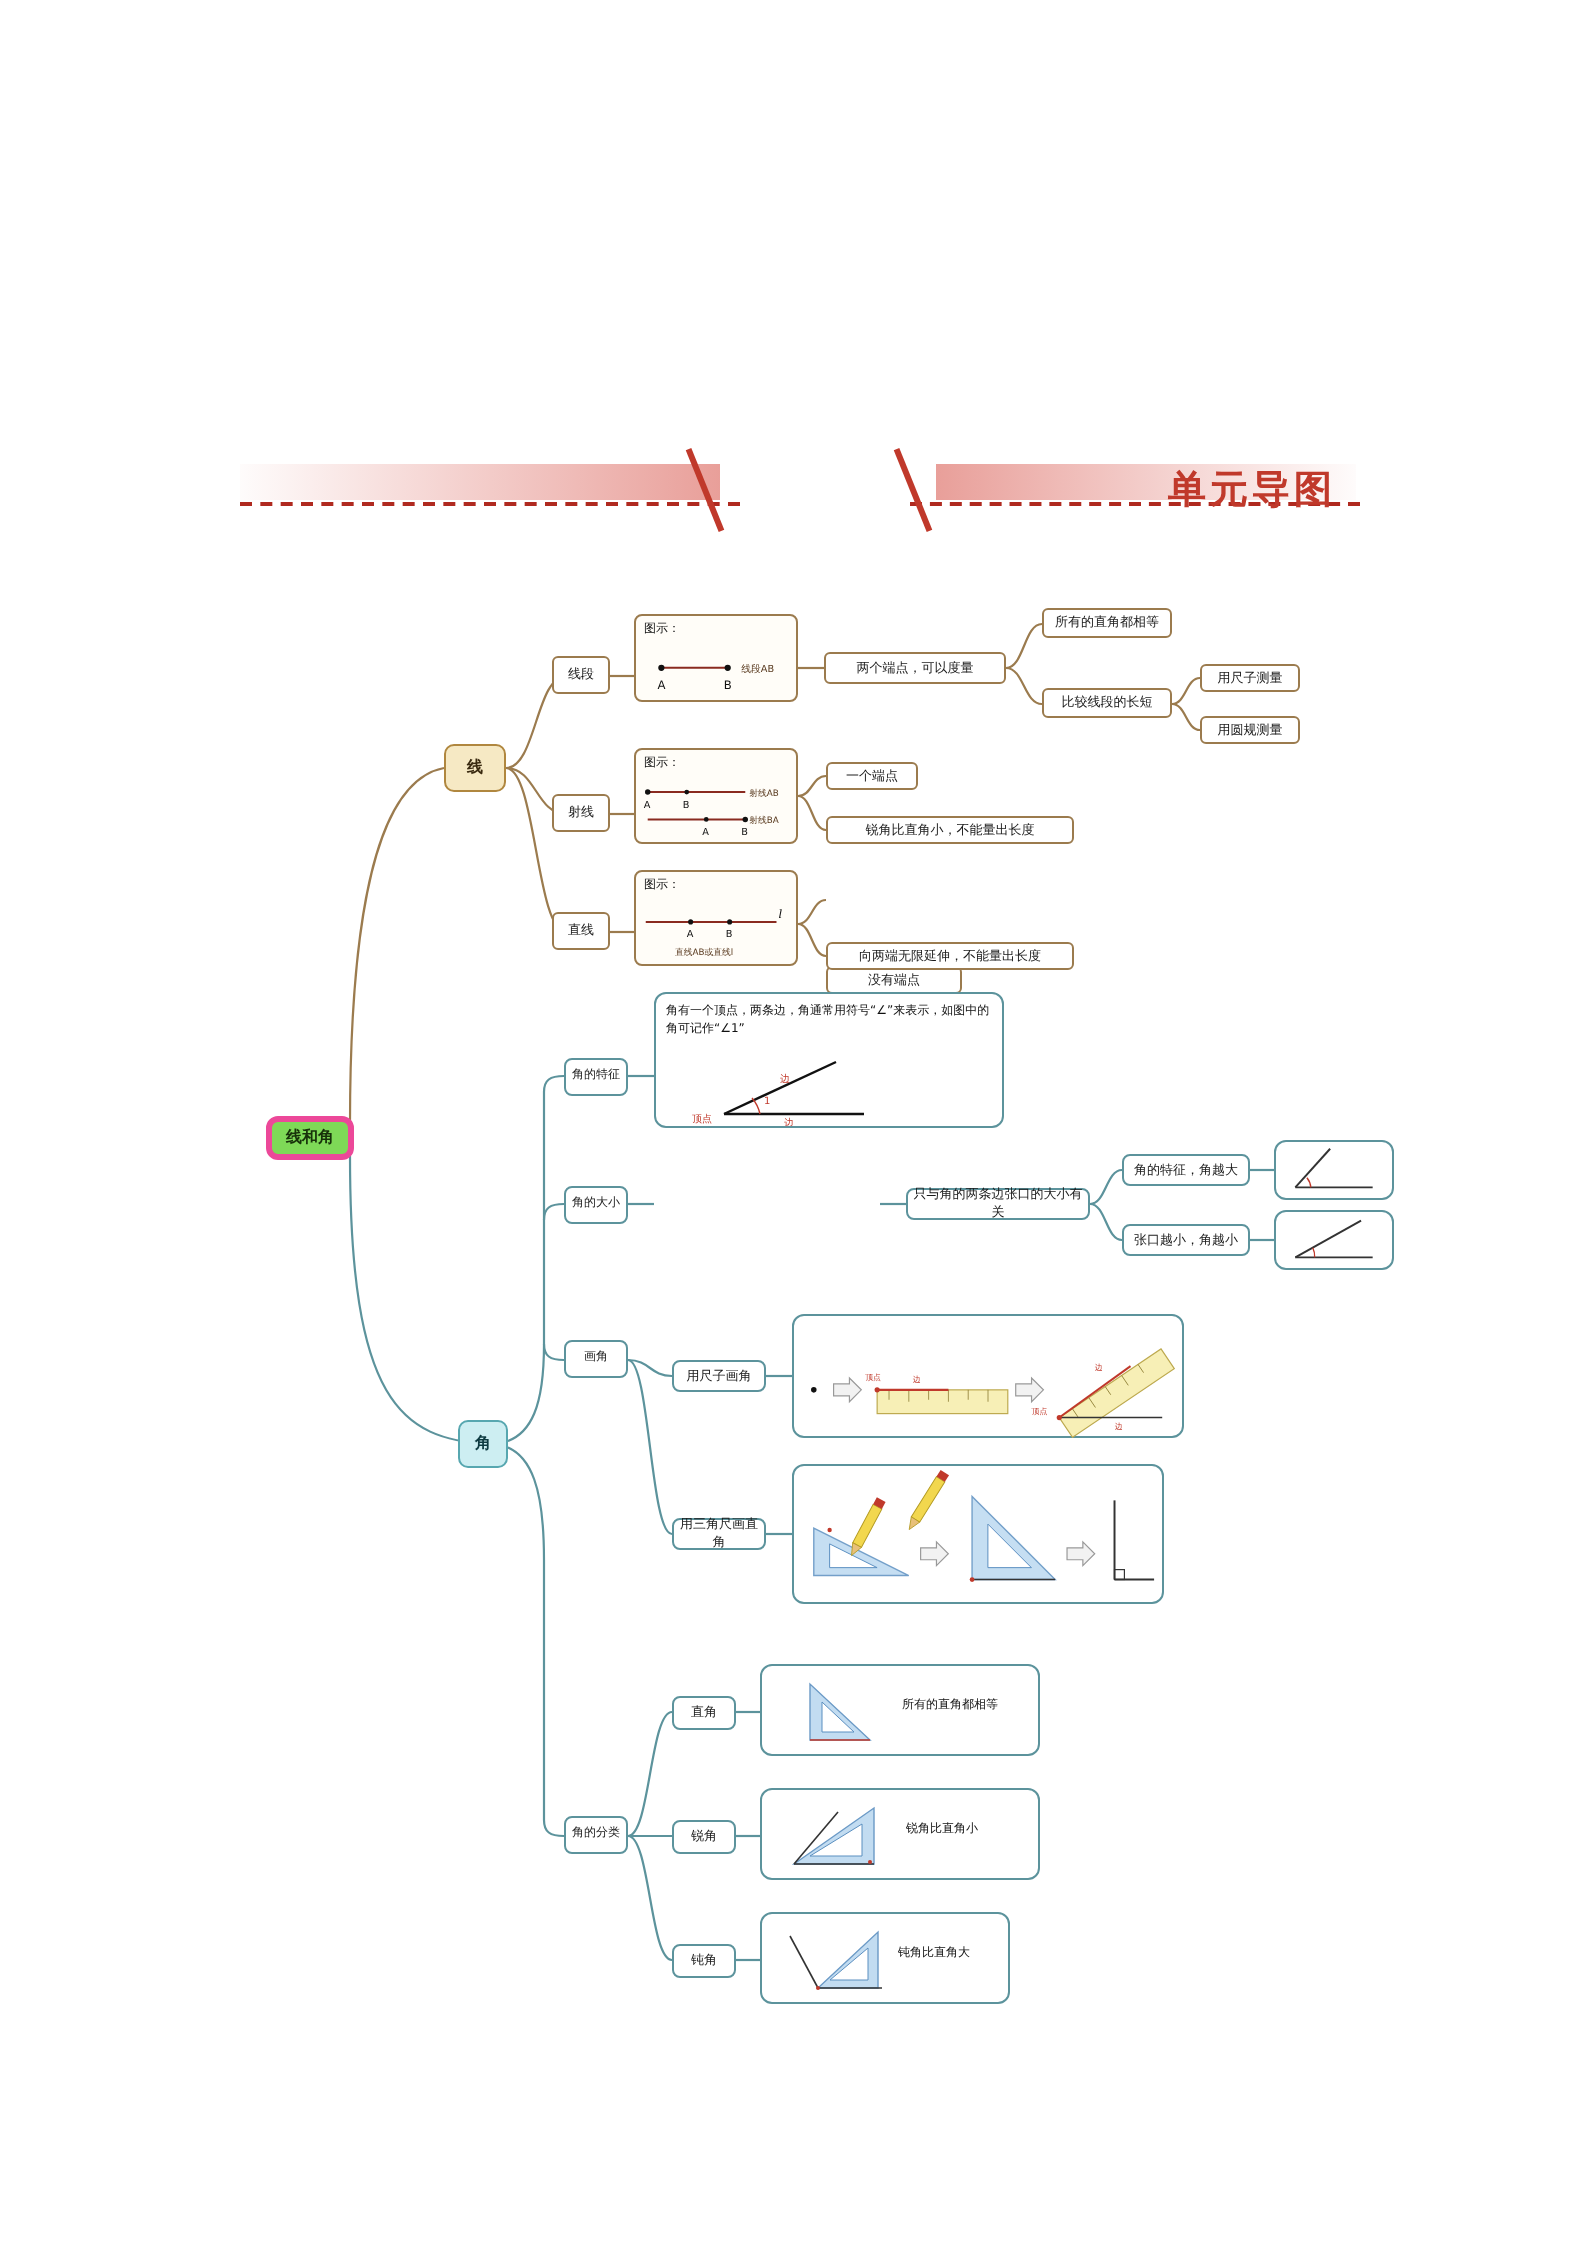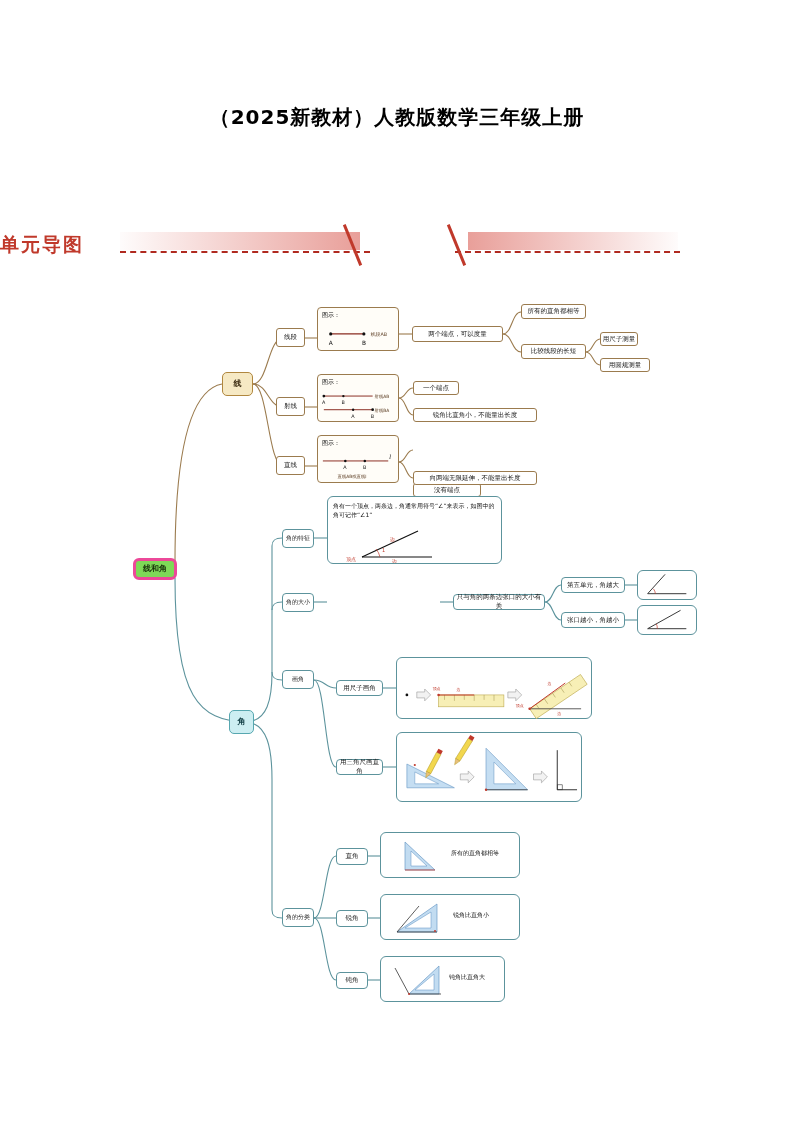--- a/index.html
+++ b/index.html
@@ -24,21 +24,21 @@
     background:linear-gradient(to right,rgba(214,80,70,0.02),rgba(214,80,70,0.55));}
   .banner-bar.right{left:468px;width:210px;
     background:linear-gradient(to left,rgba(214,80,70,0.02),rgba(214,80,70,0.55));}
   .banner-dash{position:absolute;top:33px;height:0;border-top:2px dashed #b02a20;}
   .banner-dash.left{left:120px;width:250px;}
   .banner-dash.right{left:455px;width:225px;}
   .banner-slash{position:absolute;width:3px;height:44px;background:#c0392b;top:5px;}
   .banner-slash.s1{left:351px;transform:rotate(-22deg);}
   .banner-slash.s2{left:455px;transform:rotate(-22deg);}
   .banner-title{
-    position:absolute;left:0;top:14px;width:668px;text-align:left;
+    position:absolute;left:0;top:14px;width:668px;text-align:right;
     font-size:19px;font-weight:bold;color:#c0392b;letter-spacing:2px;
   }
 
   
   #map{position:absolute;left:0;top:280px;width:794px;height:740px;}
   #wires{position:absolute;left:0;top:0;width:794px;height:740px;}
 
   .node{
     position:absolute;box-sizing:border-box;
     display:flex;align-items:center;justify-content:center;
@@ -63,21 +63,20 @@
   .b-teal-lg{background:#ffffff;border:1px solid #5c939c;border-radius:6px;}
   .b-plain{background:#ffffff;border:1px solid #9b7b4e;border-radius:3px;}
   .lbl-tl{position:absolute;left:4px;top:3px;font-size:6px;color:#111;}
 </style>
 </head>
 <body>
 
 <div class="page">
 
   <div class="title-block">
-    <div class="title-line">（2025新教材）人教版数学三年级上册</div>
   </div>
 
   <div class="banner">
     <div class="banner-bar left"></div>
     <div class="banner-bar right"></div>
     <div class="banner-dash left"></div>
     <div class="banner-dash right"></div>
     <div class="banner-slash s1"></div>
     <div class="banner-slash s2"></div>
     <div class="banner-title">单元导图</div>
@@ -162,21 +161,21 @@
         <circle cx="47" cy="27" r="1.6" fill="#111"></circle>
         <text x="11" y="38" font-size="6" fill="#111" font-family="DejaVu Sans">A</text>
         <text x="45" y="38" font-size="6" fill="#111" font-family="DejaVu Sans">B</text>
         <text x="54" y="29" font-size="5" fill="#5a3b20" font-family="DejaVu Sans">线段AB</text>
       </svg>
     </div>
 
     <div class="node b-plain" style="left:412px;top:46px;width:91px;height:16px;">两个端点，可以度量</div>
     <div class="node b-plain" style="left:521px;top:24px;width:65px;height:15px;">所有的直角都相等</div>
     <div class="node b-plain" style="left:521px;top:64px;width:65px;height:15px;">比较线段的长短</div>
-    <div class="node b-plain" style="left:600px;top:52px;width:38px;height:14px;">用尺子测量</div>
+    <div class="node b-plain" style="left:600px;top:52px;width:50px;height:14px;">用尺子测量</div>
     <div class="node b-plain" style="left:600px;top:78px;width:50px;height:14px;">用圆规测量</div>
 
     <div class="node b-plain" style="left:276px;top:117px;width:29px;height:19px;">射线</div>
 
     <div class="node b-brown" style="left:317px;top:94px;width:82px;height:48px;">
       <span class="lbl-tl">图示：</span>
       <svg width="82" height="48" viewBox="0 0 82 48">
         <line x1="6" y1="22" x2="56" y2="22" stroke="#8a2b20" stroke-width="1"></line>
         <circle cx="6" cy="22" r="1.4" fill="#111"></circle>
         <circle cx="26" cy="22" r="1.2" fill="#111"></circle>
@@ -227,21 +226,21 @@
           <text x="36" y="25" font-size="5" fill="#c0392b" font-family="DejaVu Sans">1</text>
           <text x="44" y="14" font-size="5" fill="#c0392b" font-family="DejaVu Sans">边</text>
           <text x="46" y="36" font-size="5" fill="#c0392b" font-family="DejaVu Sans">边</text>
           <text x="0" y="34" font-size="5" fill="#c0392b" font-family="DejaVu Sans">顶点</text>
         </svg>
       </div>
     </div>
 
     <div class="node b-teal" style="left:282px;top:313px;width:32px;height:19px;font-size:6px;">角的大小</div>
     <div class="node b-teal" style="left:453px;top:314px;width:92px;height:16px;">只与角的两条边张口的大小有关</div>
-    <div class="node b-teal" style="left:561px;top:297px;width:64px;height:16px;">第五单元，角越大</div>
+    <div class="node b-teal" style="left:561px;top:297px;width:64px;height:16px;">角的特征，角越大</div>
     <div class="node b-teal" style="left:561px;top:332px;width:64px;height:16px;">张口越小，角越小</div>
 
     <div class="node b-teal-lg" style="left:637px;top:290px;width:60px;height:30px;">
       <svg width="60" height="30" viewBox="0 0 60 30">
         <line x1="10" y1="24" x2="50" y2="24" stroke="#333" stroke-width="1"></line>
         <line x1="10" y1="24" x2="28" y2="4" stroke="#333" stroke-width="1"></line>
         <path d="M18 24 A 9 9 0 0 0 16 19" fill="none" stroke="#c0392b" stroke-width="0.7"></path>
       </svg>
     </div>
     <div class="node b-teal-lg" style="left:637px;top:325px;width:60px;height:30px;">

